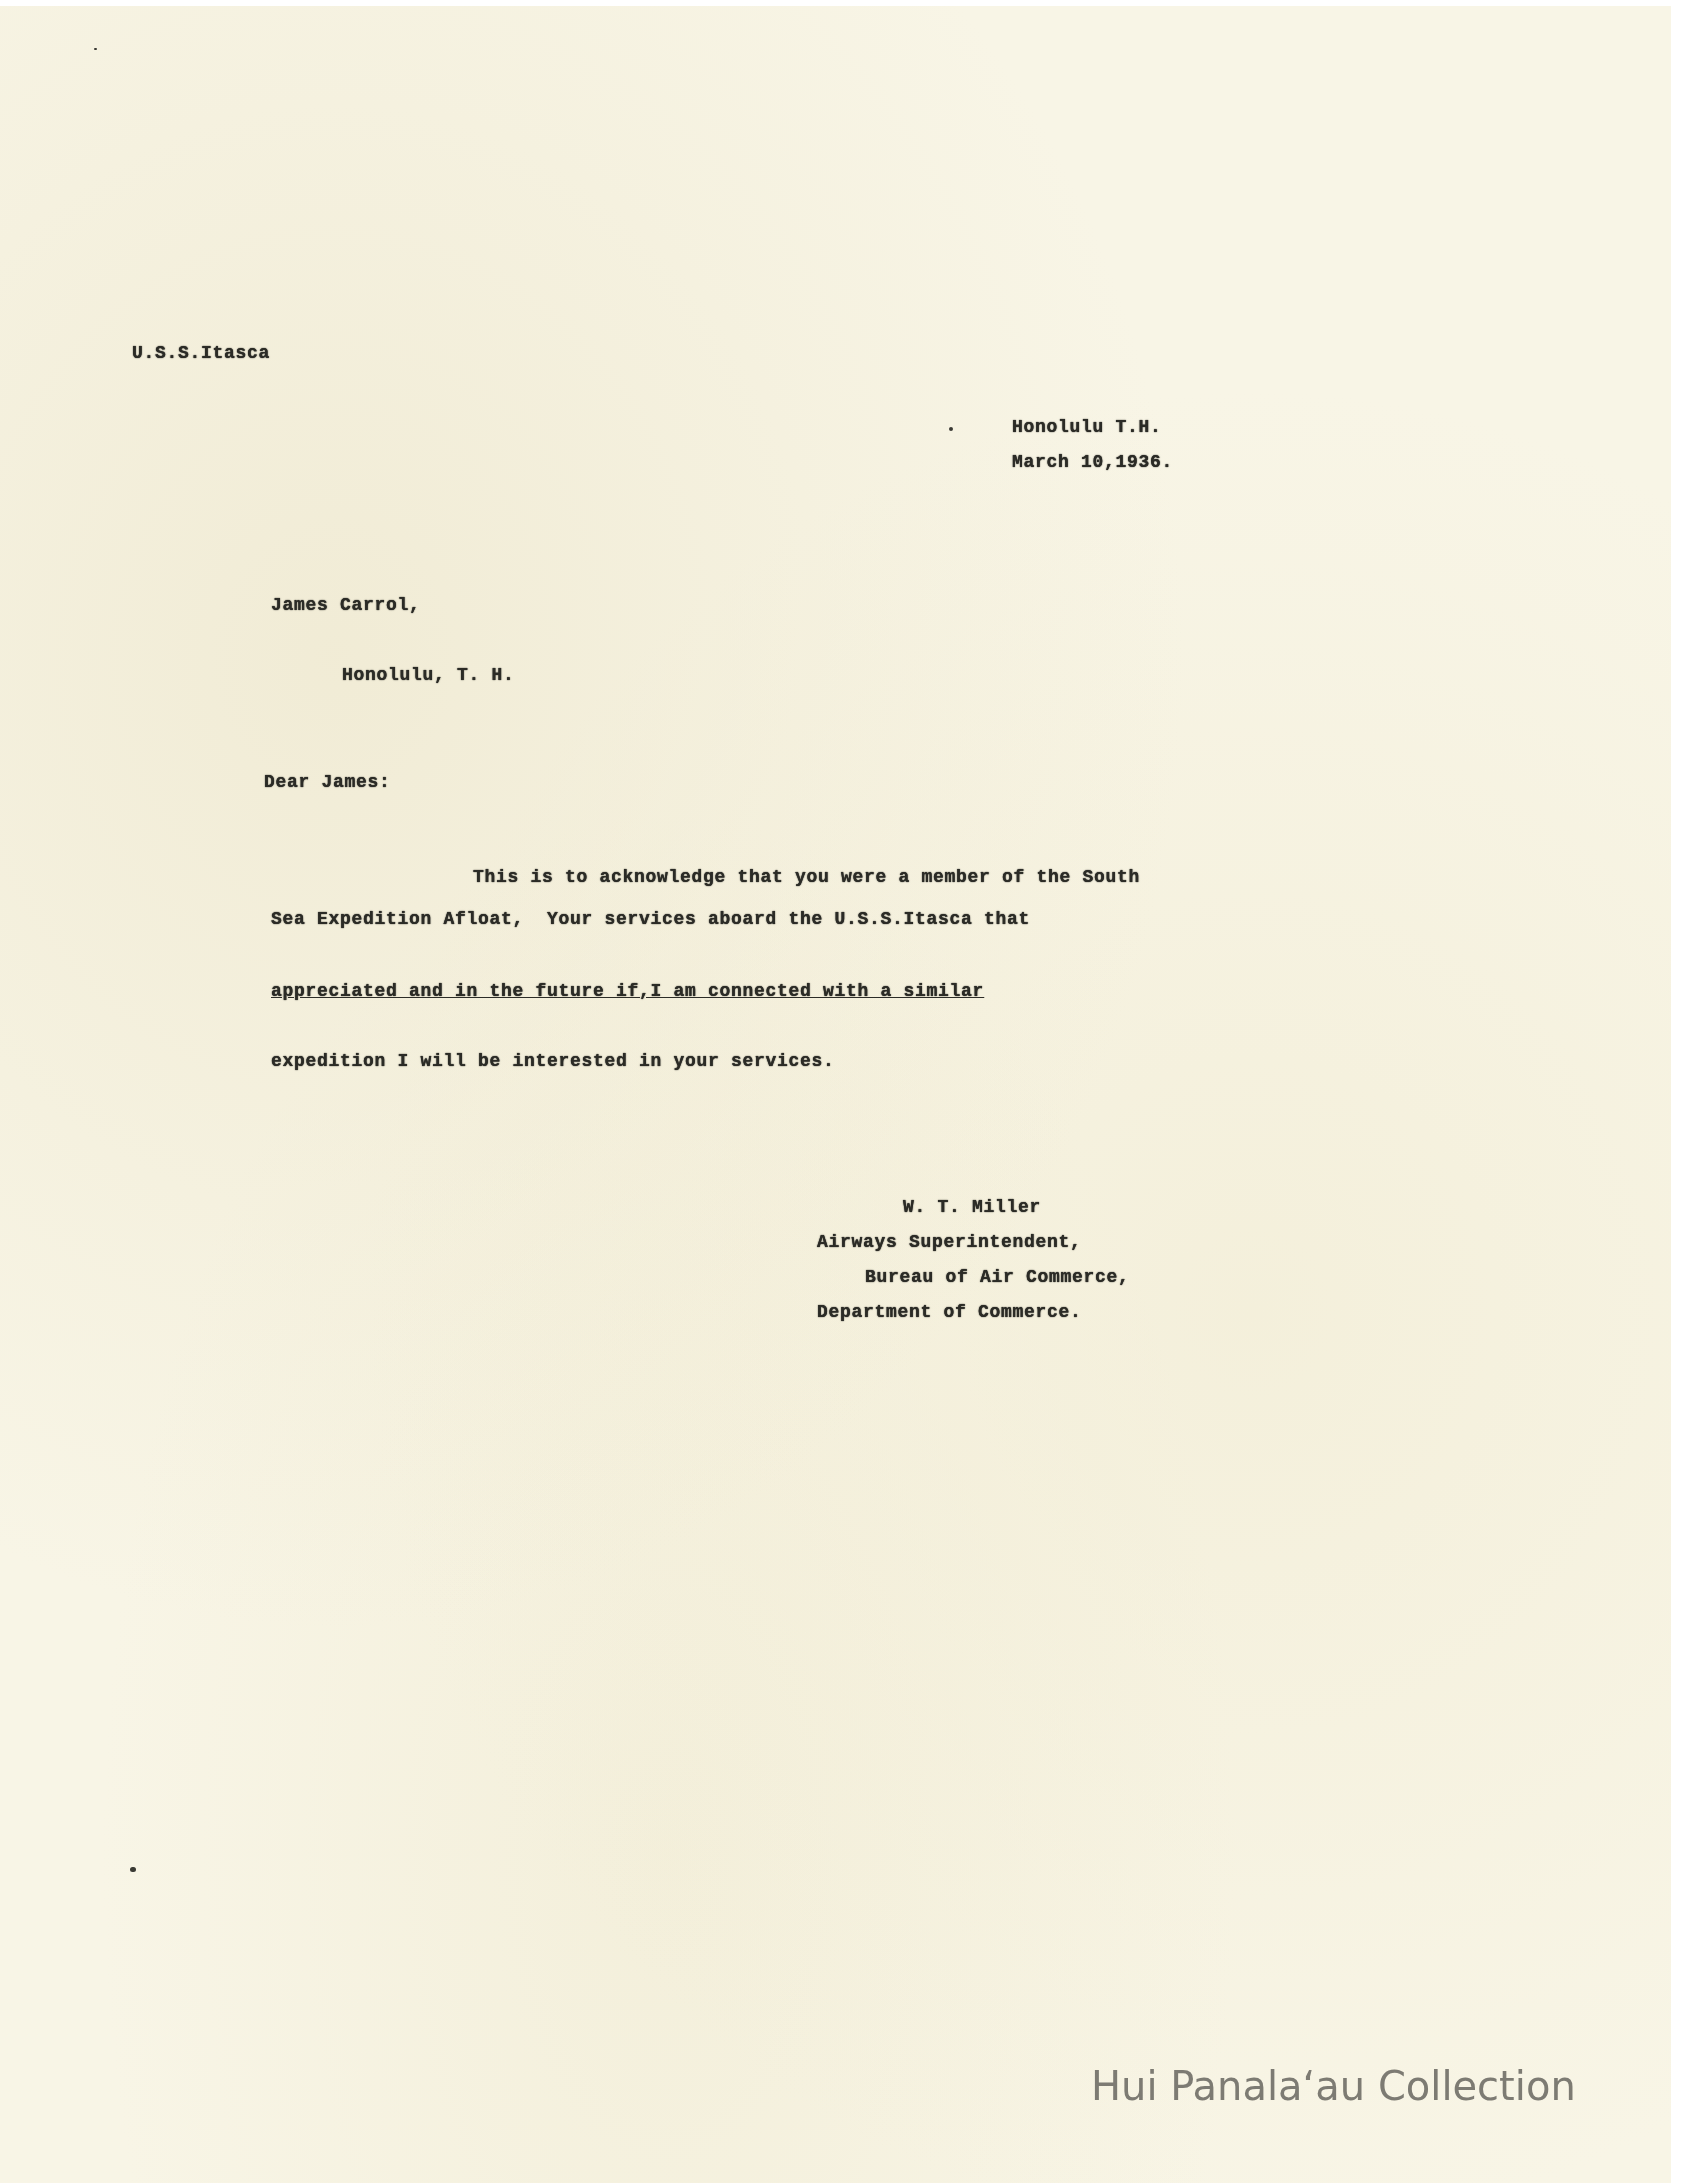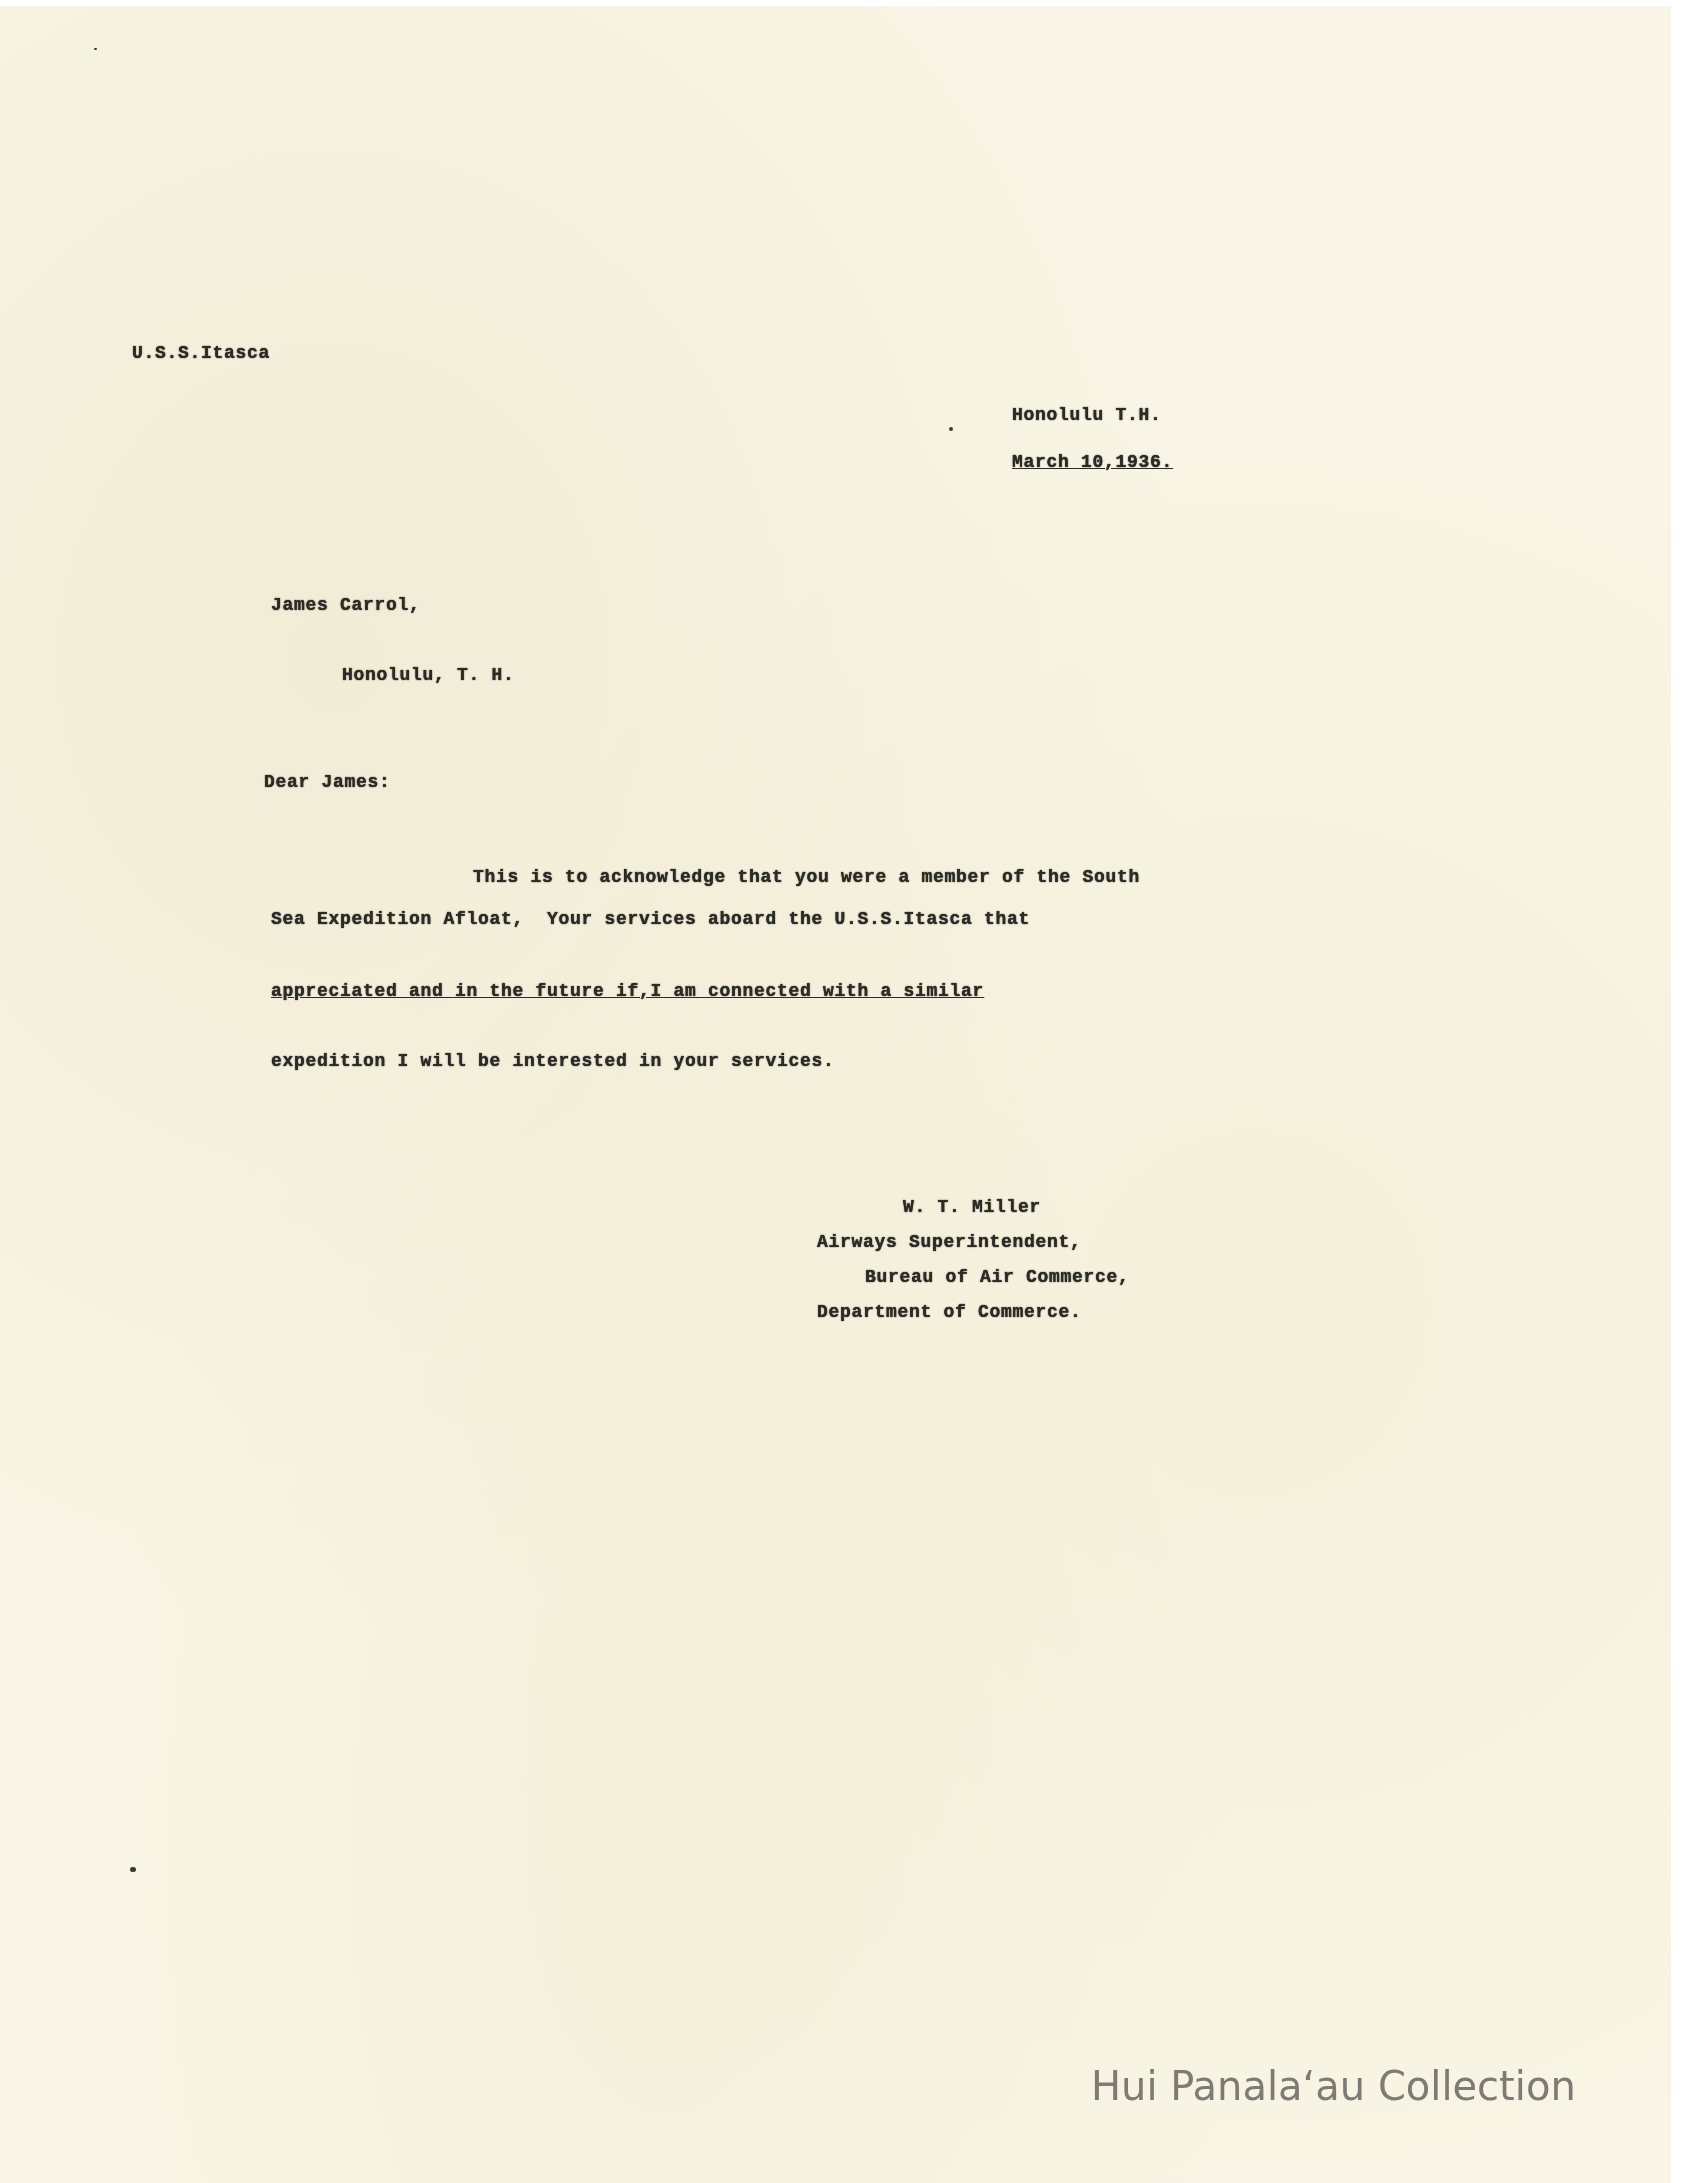--- a/index.html
+++ b/index.html
@@ -31,22 +31,22 @@
   }
 </style>
 </head>
 <body>
 
 <div class="paper">
 
   <div class="type" style="left:132px; top:338px;">U.S.S.Itasca</div>
 
   <div class="speck" style="left:949px; top:421px;"></div>
-  <div class="type" style="left:1012px; top:400px;">Honolulu T.H.</div>
-  <div class="type" style="left:1012px; top:447px;text-decoration:underline;">March 10,1936.</div>
+  <div class="type" style="left:1012px; top:412px;">Honolulu T.H.</div>
+  <div class="type" style="left:1012px; top:447px;">March 10,1936.</div>
 
   <div class="type" style="left:271px; top:590px;">James Carrol,</div>
   <div class="type" style="left:342px; top:660px;">Honolulu, T. H.</div>
 
   <div class="type" style="left:264px; top:767px;">Dear James:</div>
 
   <div>
     <div class="type" style="left:473px; top:834px;margin-top:28px;">This is to acknowledge that you were a member of the South</div>
     <div class="type" style="left:271px; top:904px;">Sea Expedition Afloat,  Your services aboard the U.S.S.Itasca that</div>
     <div class="type" style="left:271px; top:976px;text-decoration:underline;">appreciated and in the future if,I am connected with a similar</div>

